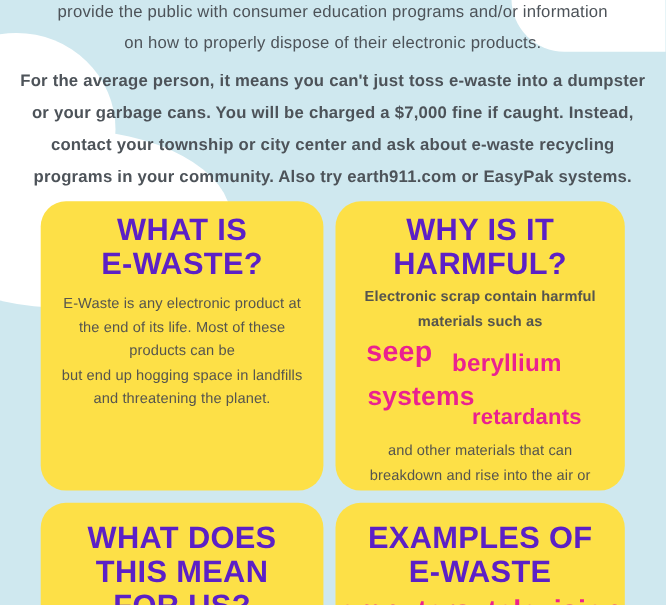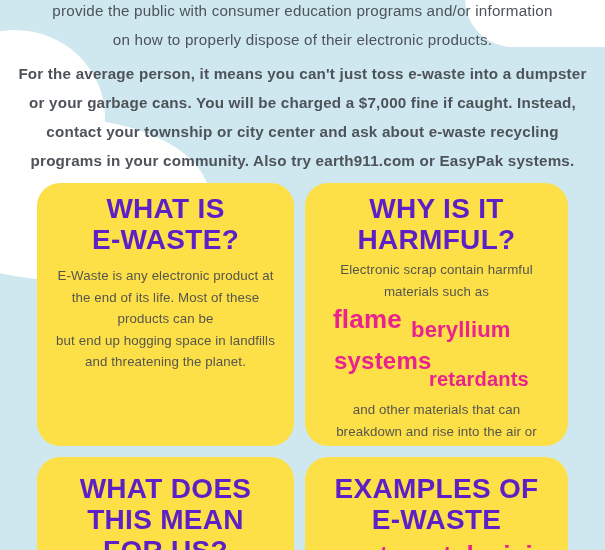--- a/index.html
+++ b/index.html
@@ -67,21 +67,21 @@
   }
   .card-what .card-text.before { margin-top: 10px; }
   .highlight-big {
     color: #ea2190;
     font-weight: bold;
     font-size: 27px;
     line-height: 25px;
     letter-spacing: 0.2px;
     margin: 4px 0 3px 0;
   }
-  .card-why .card-text.before { margin-top: 4px; }
+  .card-why .card-text.before { margin-top: 4px; font-weight: bold; }
   .materials {
     position: relative;
     height: 94px;
     margin-top: 3px;
     text-align: left;
   }
   .mat {
     position: absolute;
     color: #ea2190;
     font-weight: bold;
@@ -121,21 +121,21 @@
   <div class="card card-what">
     <div class="card-title">WHAT IS<br>E-WASTE?</div>
     <div class="card-text before">E-Waste is any electronic product at<br>the end of its life.  Most of these<br>products can be</div>
     <div class="card-text after">but end up hogging space in landfills<br>and threatening the planet.</div>
   </div>
 
   <div class="card card-why">
     <div class="card-title">WHY IS IT<br>HARMFUL?</div>
     <div class="card-text before">Electronic scrap contain harmful<br>materials such as</div>
     <div class="materials">
-      <span class="mat mat-0">flame</span>
+      <span class="mat mat-0">seep</span>
       <span class="mat mat-1">beryllium</span>
       <span class="mat mat-2">systems</span>
       <span class="mat mat-4">retardants</span>
     </div>
     <div class="card-text after">and other materials that can<br>breakdown and rise into the air or<br>seep into groundwater.</div>
   </div>
 
   <div class="card card-row2">
     <div class="card-title">WHAT DOES<br>THIS MEAN<br>FOR US?</div>
   </div>

